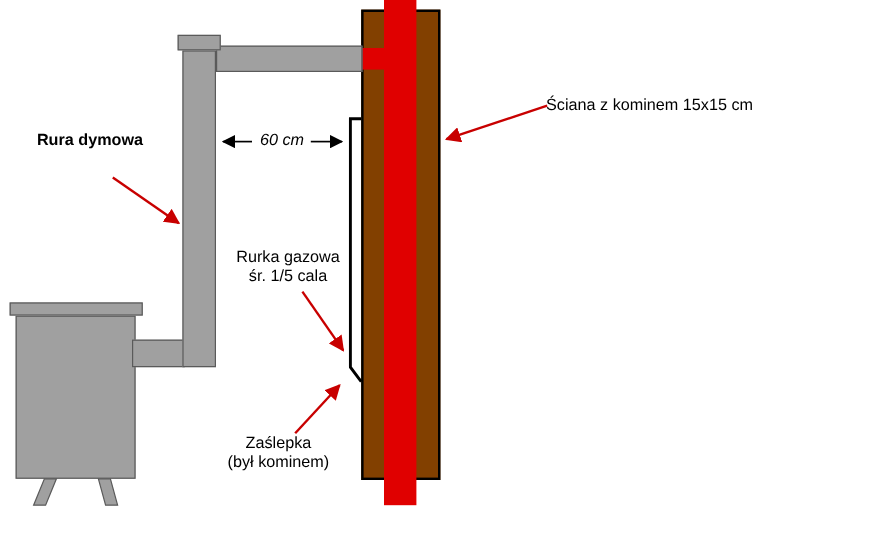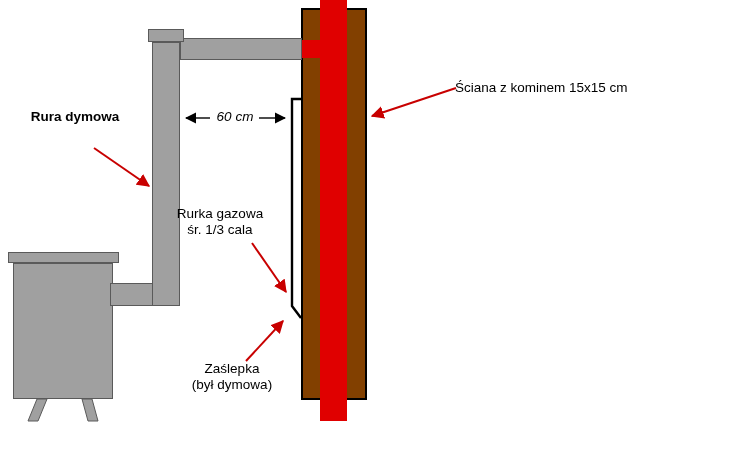--- a/index.html
+++ b/index.html
@@ -28,21 +28,21 @@
   
   .stove-top  { left: 8px;  top: 252px; width: 111px; height: 11px; z-index: 2; }
   .stove-body { left: 13px; top: 263px; width: 100px; height: 136px; z-index: 2; }
 
   
   .label { position: absolute; font-size: 13.5px; line-height: 16px; color: #000; z-index: 5; }
   .center { text-align: center; }
   .lbl-smoke { left: 20px;  top: 109px; width: 110px; font-weight: bold; }
   .lbl-dim   { left: 211px; top: 109px; width: 48px; font-style: italic; }
   .lbl-wall  { left: 455px; top: 80px;  white-space: nowrap; }
-  .lbl-gas   { left: 168px; top: 206px; width: 104px; }
+  .lbl-gas   { left: 188px; top: 206px; width: 104px; }
   .lbl-cap   { left: 185px; top: 361px; width: 94px; }
 
   .overlay { position: absolute; left: 0; top: 0; z-index: 10; pointer-events: none; }
 </style>
 </head>
 <body>
 
 <div class="canvas" style="background-color: rgb(255, 255, 255);">
 
   <div class="shape wall" style="background-color: rgb(130, 64, 0);"></div>
@@ -60,26 +60,26 @@
   <div class="label center lbl-smoke">
     <div>Rura dymowa</div>
   </div>
 
   <div class="label center lbl-dim">60 cm</div>
 
   <div class="label lbl-wall">Ściana z kominem 15x15 cm</div>
 
   <div class="label center lbl-gas">
     <div>Rurka gazowa</div>
-    <div>śr. 1/3 cala</div>
+    <div>śr. 1/5 cala</div>
   </div>
 
   <div class="label center lbl-cap">
     <div>Zaślepka</div>
-    <div>(był dymowa)</div>
+    <div>(był kominem)</div>
   </div>
 
   <svg class="overlay" width="737" height="455" viewBox="0 0 737 455">
     <defs>
       <marker id="ah-red" viewBox="0 0 10 10" refX="9" refY="5" markerWidth="6.5" markerHeight="6.5" orient="auto">
         <path d="M0,0 L10,5 L0,10 z" fill="#c80000"></path>
       </marker>
       <marker id="ah-black" viewBox="0 0 10 10" refX="9" refY="5" markerWidth="8" markerHeight="8" orient="auto">
         <path d="M0,0 L10,5 L0,10 z" fill="#000000"></path>
       </marker>

